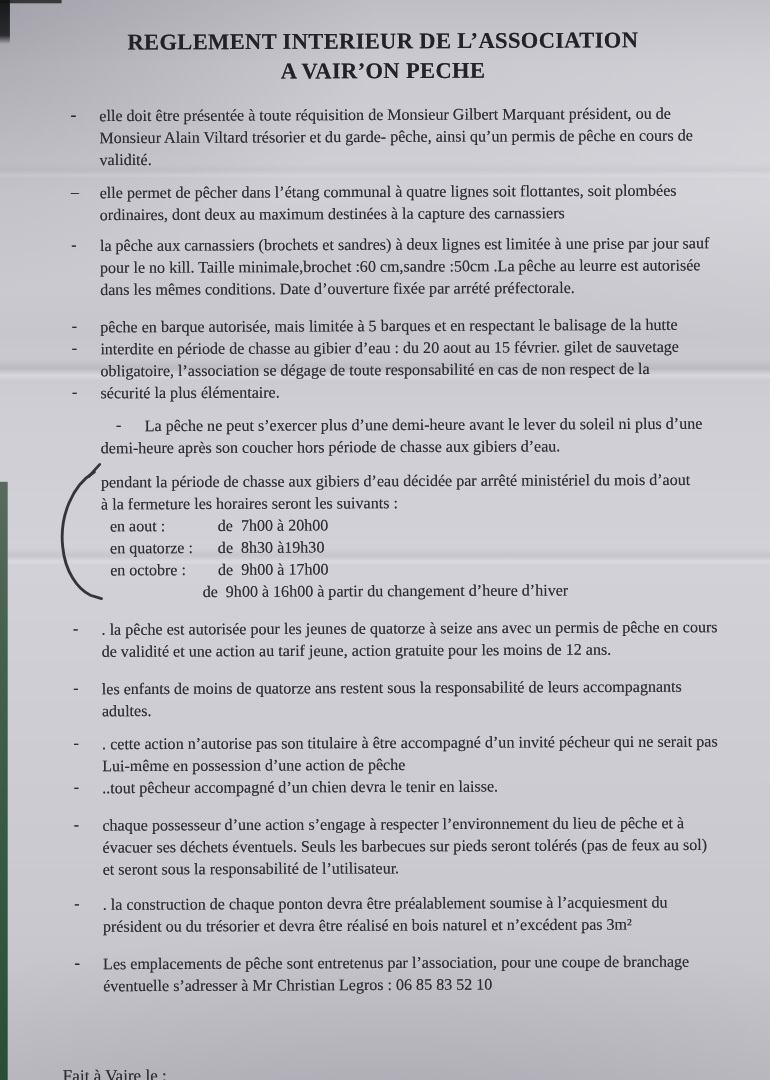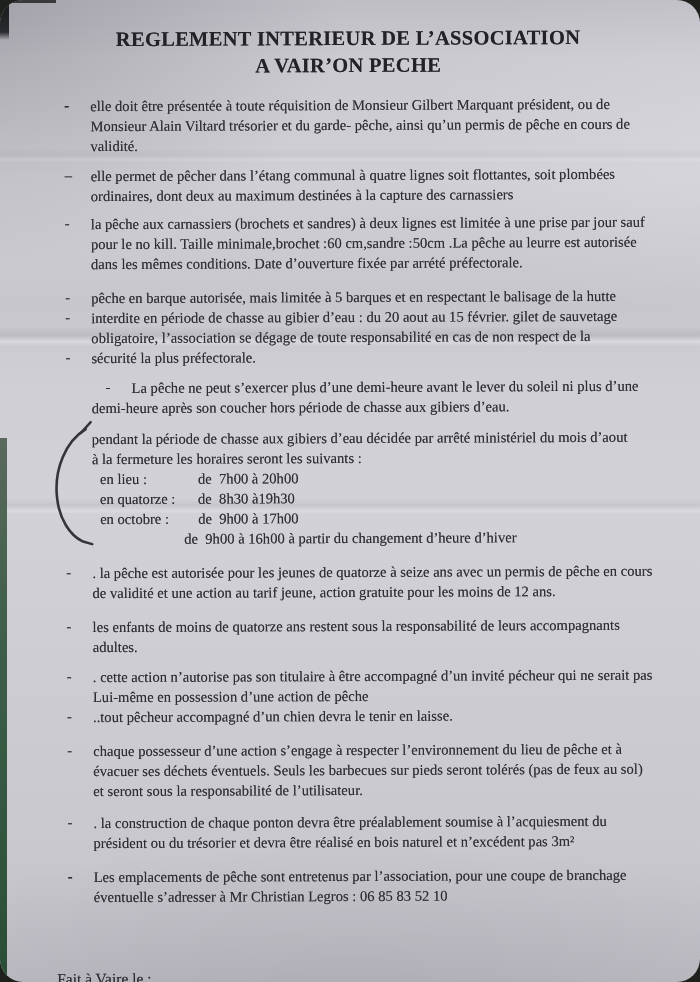--- a/index.html
+++ b/index.html
@@ -10,21 +10,20 @@
   }
   
   .paper{
     position:absolute;inset:0;overflow:hidden;
     background:
       radial-gradient(120% 55% at -6% 2%, rgba(58,58,68,.24), transparent 46%),
       radial-gradient(90% 35% at 108% 14%, rgba(255,255,255,.15), transparent 55%),
       radial-gradient(140% 30% at 50% 104%, rgba(72,72,82,.16), transparent 60%),
       linear-gradient(180deg,#bfbec5 0%,#cbcad0 6%,#d0cfd5 18%,#c7c6cc 31%,
         #cfced4 38%,#d2d1d7 52%,#cdccd2 70%,#c9c8ce 86%,#bfbec5 100%);
-    border-radius: 23px;
   }
   .crease{position:absolute;left:0;right:0;pointer-events:none;}
   .crease.c1{top:326px;height:20px;
     background:linear-gradient(180deg,transparent 0%,rgba(118,118,130,.18) 45%,rgba(255,255,255,.26) 78%,transparent 100%);}
   .crease.c2{top:498px;height:16px;
     background:linear-gradient(180deg,transparent 0%,rgba(118,118,130,.12) 45%,rgba(255,255,255,.18) 80%,transparent 100%);}
   .crease.c3{top:148px;height:14px;
     background:linear-gradient(180deg,transparent 0%,rgba(118,118,130,.08) 50%,rgba(255,255,255,.12) 85%,transparent 100%);}
   .table-edge{
     position:absolute;left:0;top:438px;bottom:0;width:7px;
@@ -101,37 +100,37 @@
       <span>pêche en barque autorisée, mais limitée à 5 barques et en respectant le balisage de la hutte</span>
     </div>
 
     <div class="rule mt0">
       <span class="dash">-</span>
       <span>interdite en période de chasse au gibier d’eau : du 20 aout au 15 février. gilet de sauvetage obligatoire, l’association se dégage de toute responsabilité en cas de non respect de la</span>
     </div>
 
     <div class="rule mt0">
       <span class="dash">-</span>
-      <span>sécurité la plus préfectorale.</span>
+      <span>sécurité la plus élémentaire.</span>
     </div>
 
     <div class="rule indent-first mt10">
       <span class="dash">-</span>
       <span>La pêche ne peut s’exercer plus d’une demi-heure avant le lever du soleil ni plus d’une demi-heure après son coucher hors période de chasse aux gibiers d’eau.</span>
     </div>
 
     <div class="schedule">
       <svg class="brace" viewBox="0 0 46 136">
         <path d="M33,14 L43,3" fill="none" stroke="#35343a" stroke-width="2.4" stroke-linecap="round"></path>
         <path d="M38,10 C18,22 6,50 9,78 C11,100 22,116 34,122 L44,125" fill="none" stroke="#35343a" stroke-width="2.6" stroke-linecap="round"></path>
       </svg>
       <div>pendant la période de chasse aux gibiers d’eau décidée par arrêté ministériel du mois d’aout</div>
       <div>à la fermeture les horaires seront les suivants :</div>
       <div class="sched-row">
-        <span class="sched-label">en lieu :</span>
+        <span class="sched-label">en aout :</span>
         <span class="sched-time">de  7h00 à 20h00</span>
       </div>
       <div class="sched-row">
         <span class="sched-label">en quatorze :</span>
         <span class="sched-time">de  8h30 à19h30</span>
       </div>
       <div class="sched-row">
         <span class="sched-label">en octobre :</span>
         <span class="sched-time">de  9h00 à 17h00</span>
       </div>

